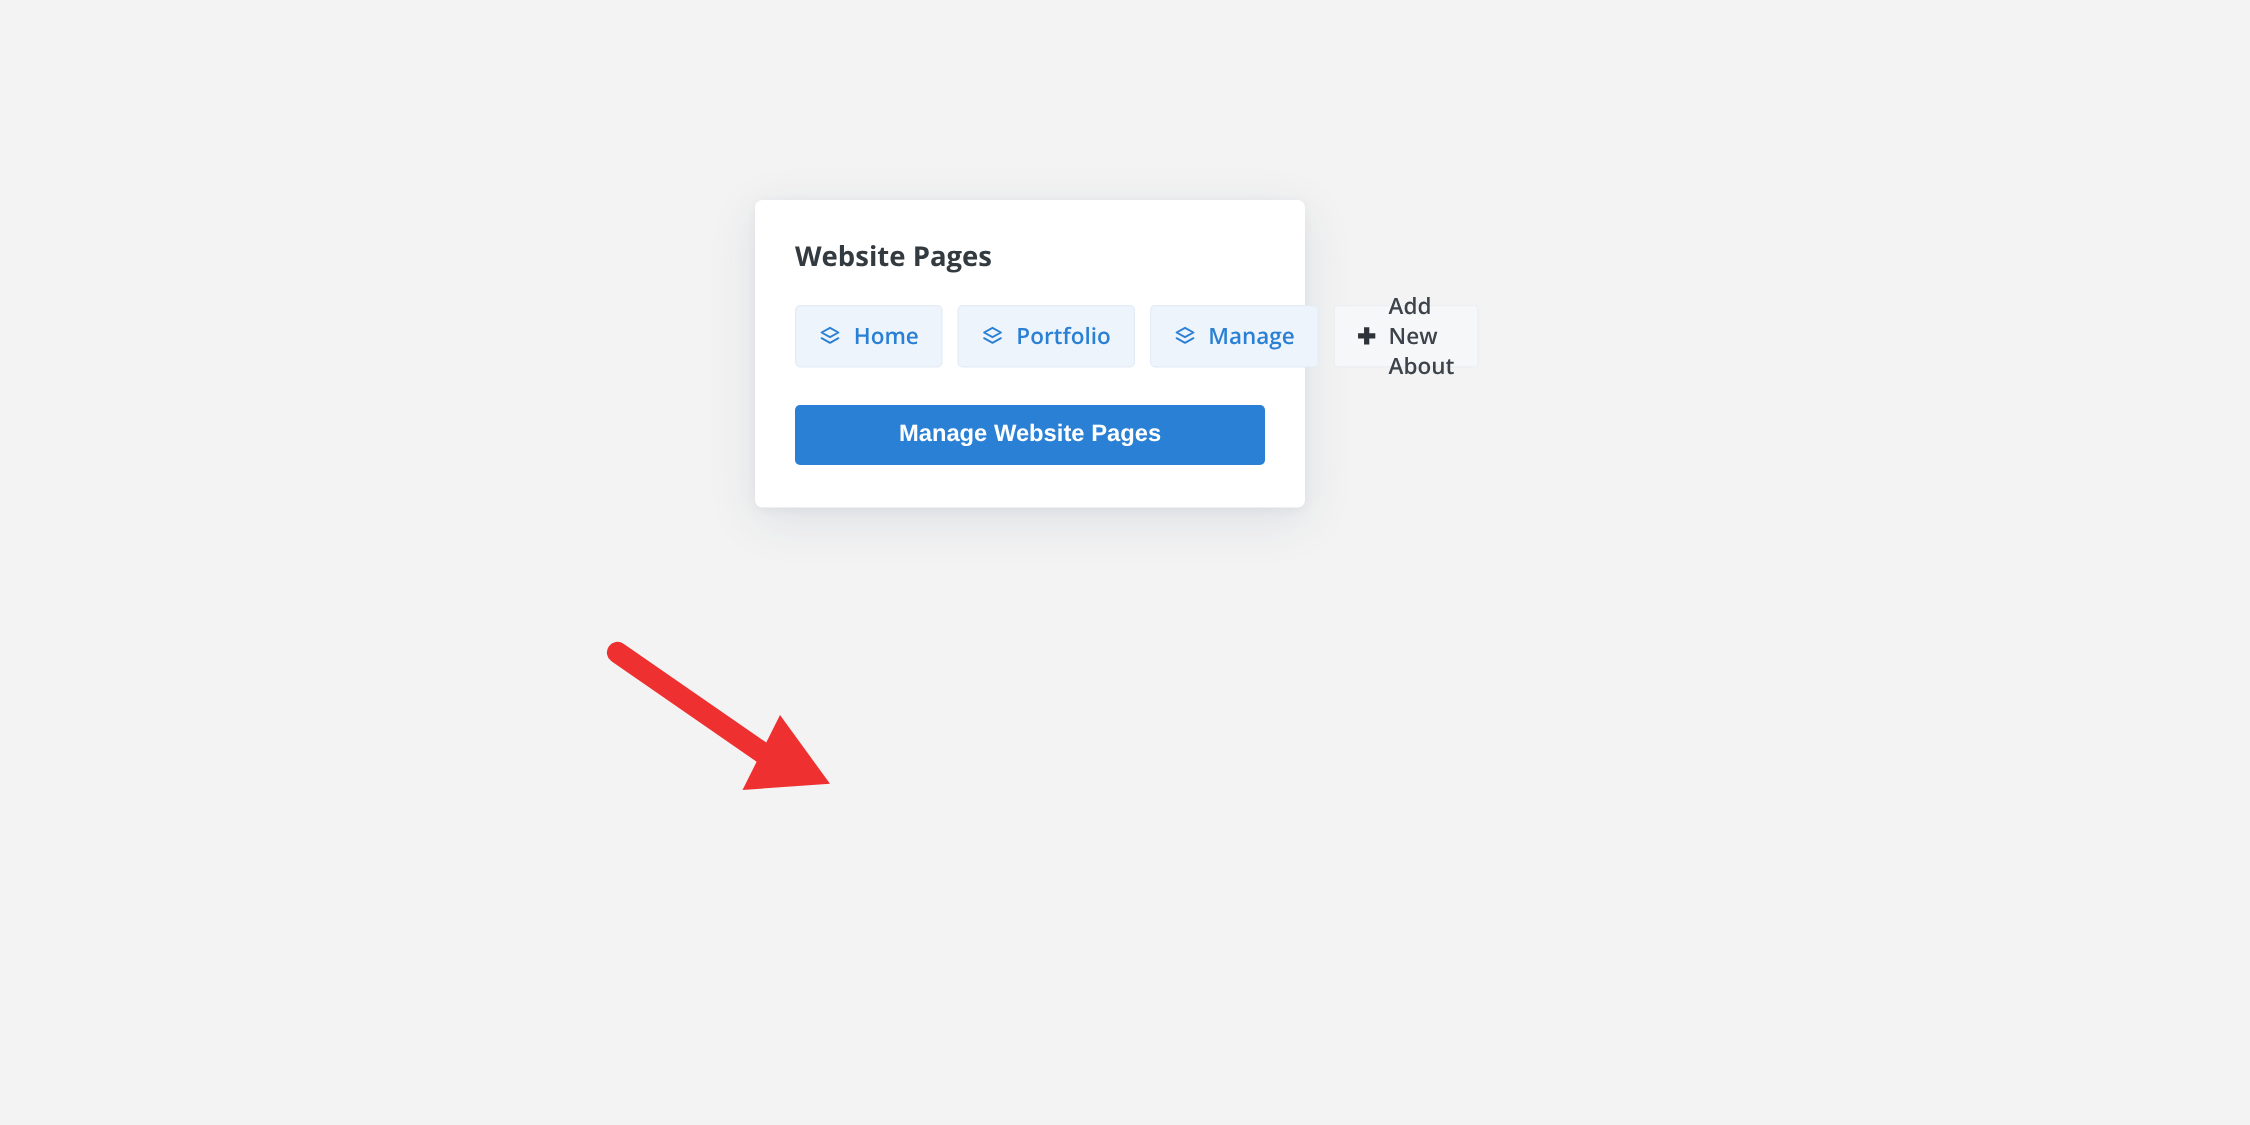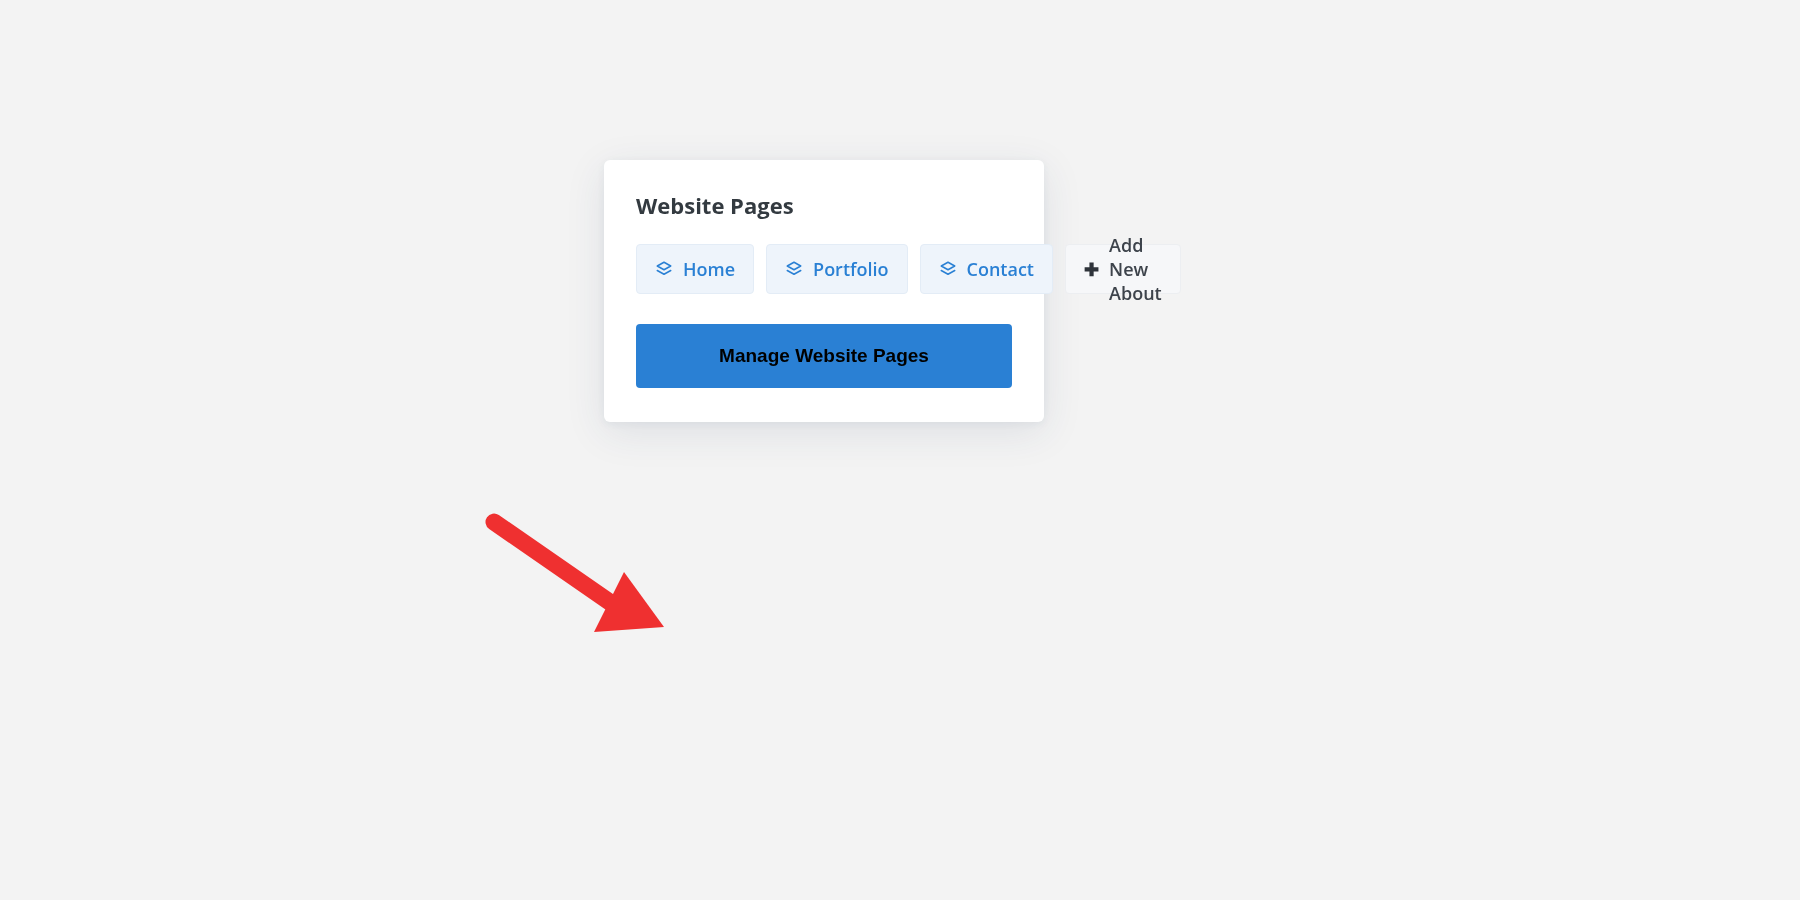--- a/index.html
+++ b/index.html
@@ -64,25 +64,25 @@
   }
   .add-item .plus {
     font-weight: 900;
     font-size: 18px;
     color: #2e333a;
     line-height: 1;
   }
   .manage-btn {
     margin-top: 30px;
     width: 100%;
-    height: 64px;
+    height: 48px;
     background: #2a80d4;
     border: none;
     border-radius: 4px;
-    color: #000000;
+    color: #ffffff;
     font-size: 19px;
     font-weight: 700;
     cursor: pointer;
   }
   
   .arrow {
     position: absolute;
     left: 474px;
     top: 502px;
     width: 210px;
@@ -120,21 +120,21 @@
 
 
 
     <div class="page-item">
       <span class="icon">
         <svg width="18" height="18" viewBox="0 0 24 24" fill="none" stroke="#2a80d4" stroke-width="2" stroke-linejoin="round" stroke-linecap="round">
           <polygon points="12 3 21 8 12 13 3 8 12 3" fill="#eef4fb"></polygon>
           <polyline points="3 14 12 19 21 14"></polyline>
         </svg>
       </span>
-      <span>Contact</span>
+      <span>Manage</span>
     </div>
 
     <div class="add-item">
       <span class="plus">✚</span>
       <span>Add New About</span>
     </div>
 
   </div>
 
   <button class="manage-btn">Manage Website Pages</button>

